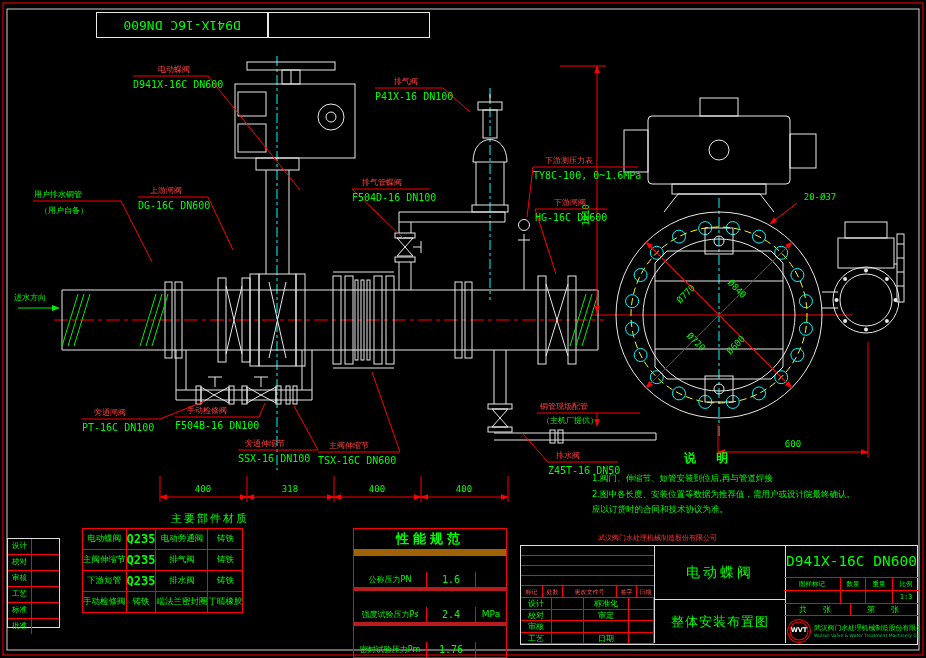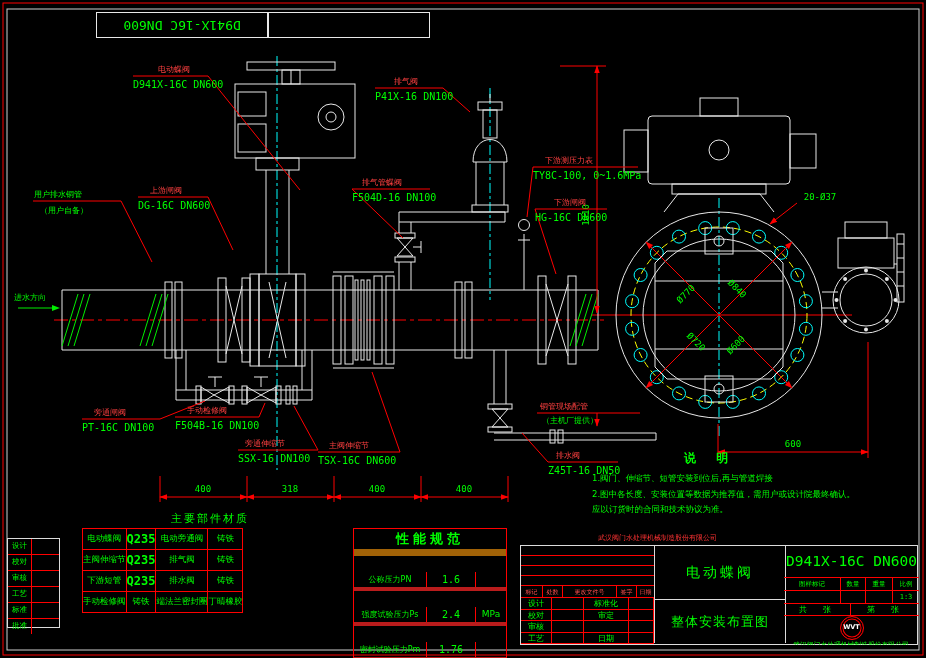--- a/index.html
+++ b/index.html
@@ -69,21 +69,21 @@
   #tb-drawing{height:43px;line-height:43px;text-align:center;color:#00ff00;font-size:13px;letter-spacing:1px;}
   #tb-right{position:absolute;left:263px;top:0;width:135px;height:97px;}
   #tb-model{height:31px;line-height:31px;text-align:center;color:#00ff00;font-size:14.5px;
             border-bottom:1px solid #ff0000;font-family:"DejaVu Sans Mono","DejaVu Sans",sans-serif;}
   .tb-cells{display:flex;border-bottom:1px solid #ff0000;}
   .tb-cells span{display:block;border-right:1px solid #ff0000;color:#00ff00;text-align:center;overflow:hidden;}
   .tb-cells span:last-child{border-right:none;}
   #tb-infohdr span{font-size:6.5px;line-height:12px;}
   #tb-infoval span{font-size:7px;line-height:12px;font-family:"DejaVu Sans Mono","DejaVu Sans",sans-serif;}
   #tb-sheets span{font-size:8px;line-height:11px;letter-spacing:4px;}
-  #tb-company{display:flex;align-items:center;height:29px;flex-direction:column;}
+  #tb-company{display:flex;align-items:center;height:29px;}
   #tb-logo{width:22px;height:22px;border:1.5px solid #ff0000;border-radius:50%;margin:0 3px;
            color:#ffffff;font-size:6.5px;font-weight:bold;text-align:center;line-height:21px;
            box-shadow:inset 0 0 0 1.5px #000, inset 0 0 0 2.5px #ff0000;}
   #tb-cotext{flex:1;overflow:hidden;}
   #tb-coname{color:#00ff00;font-size:6.8px;white-space:nowrap;}
   #tb-coen{color:#00cc55;font-size:4.5px;white-space:nowrap;}
 </style>
 </head>
 <body>
 

